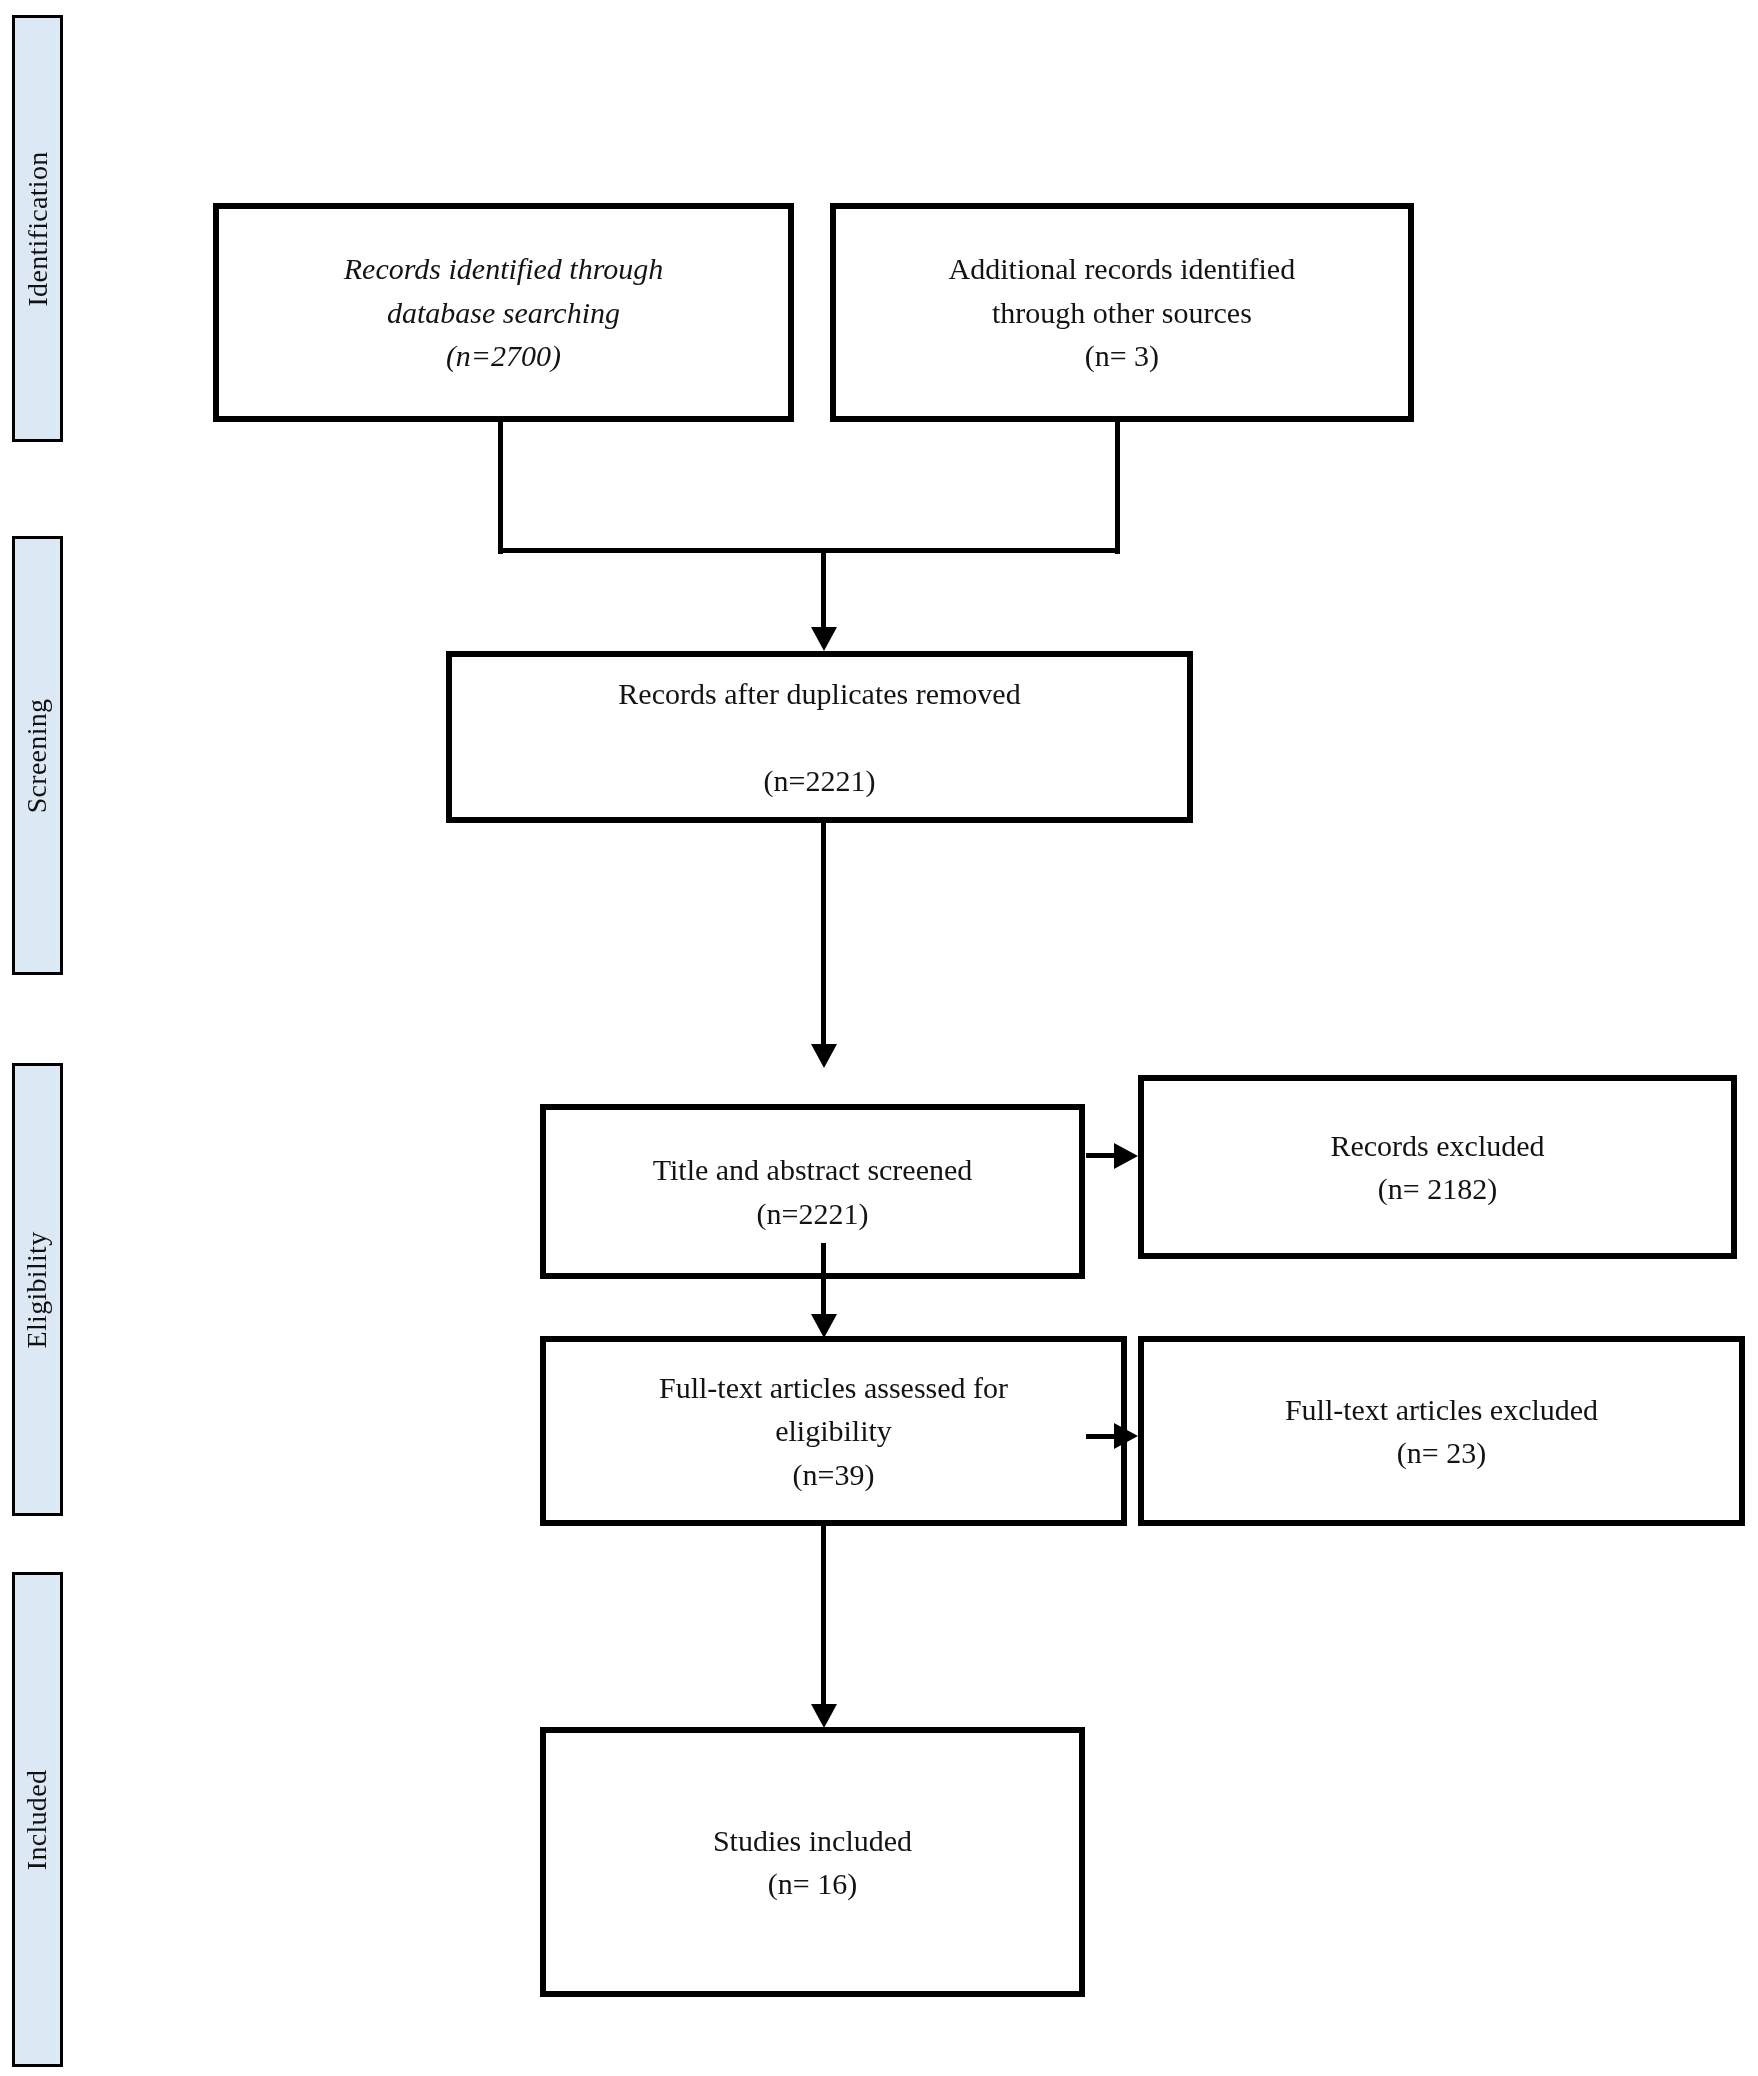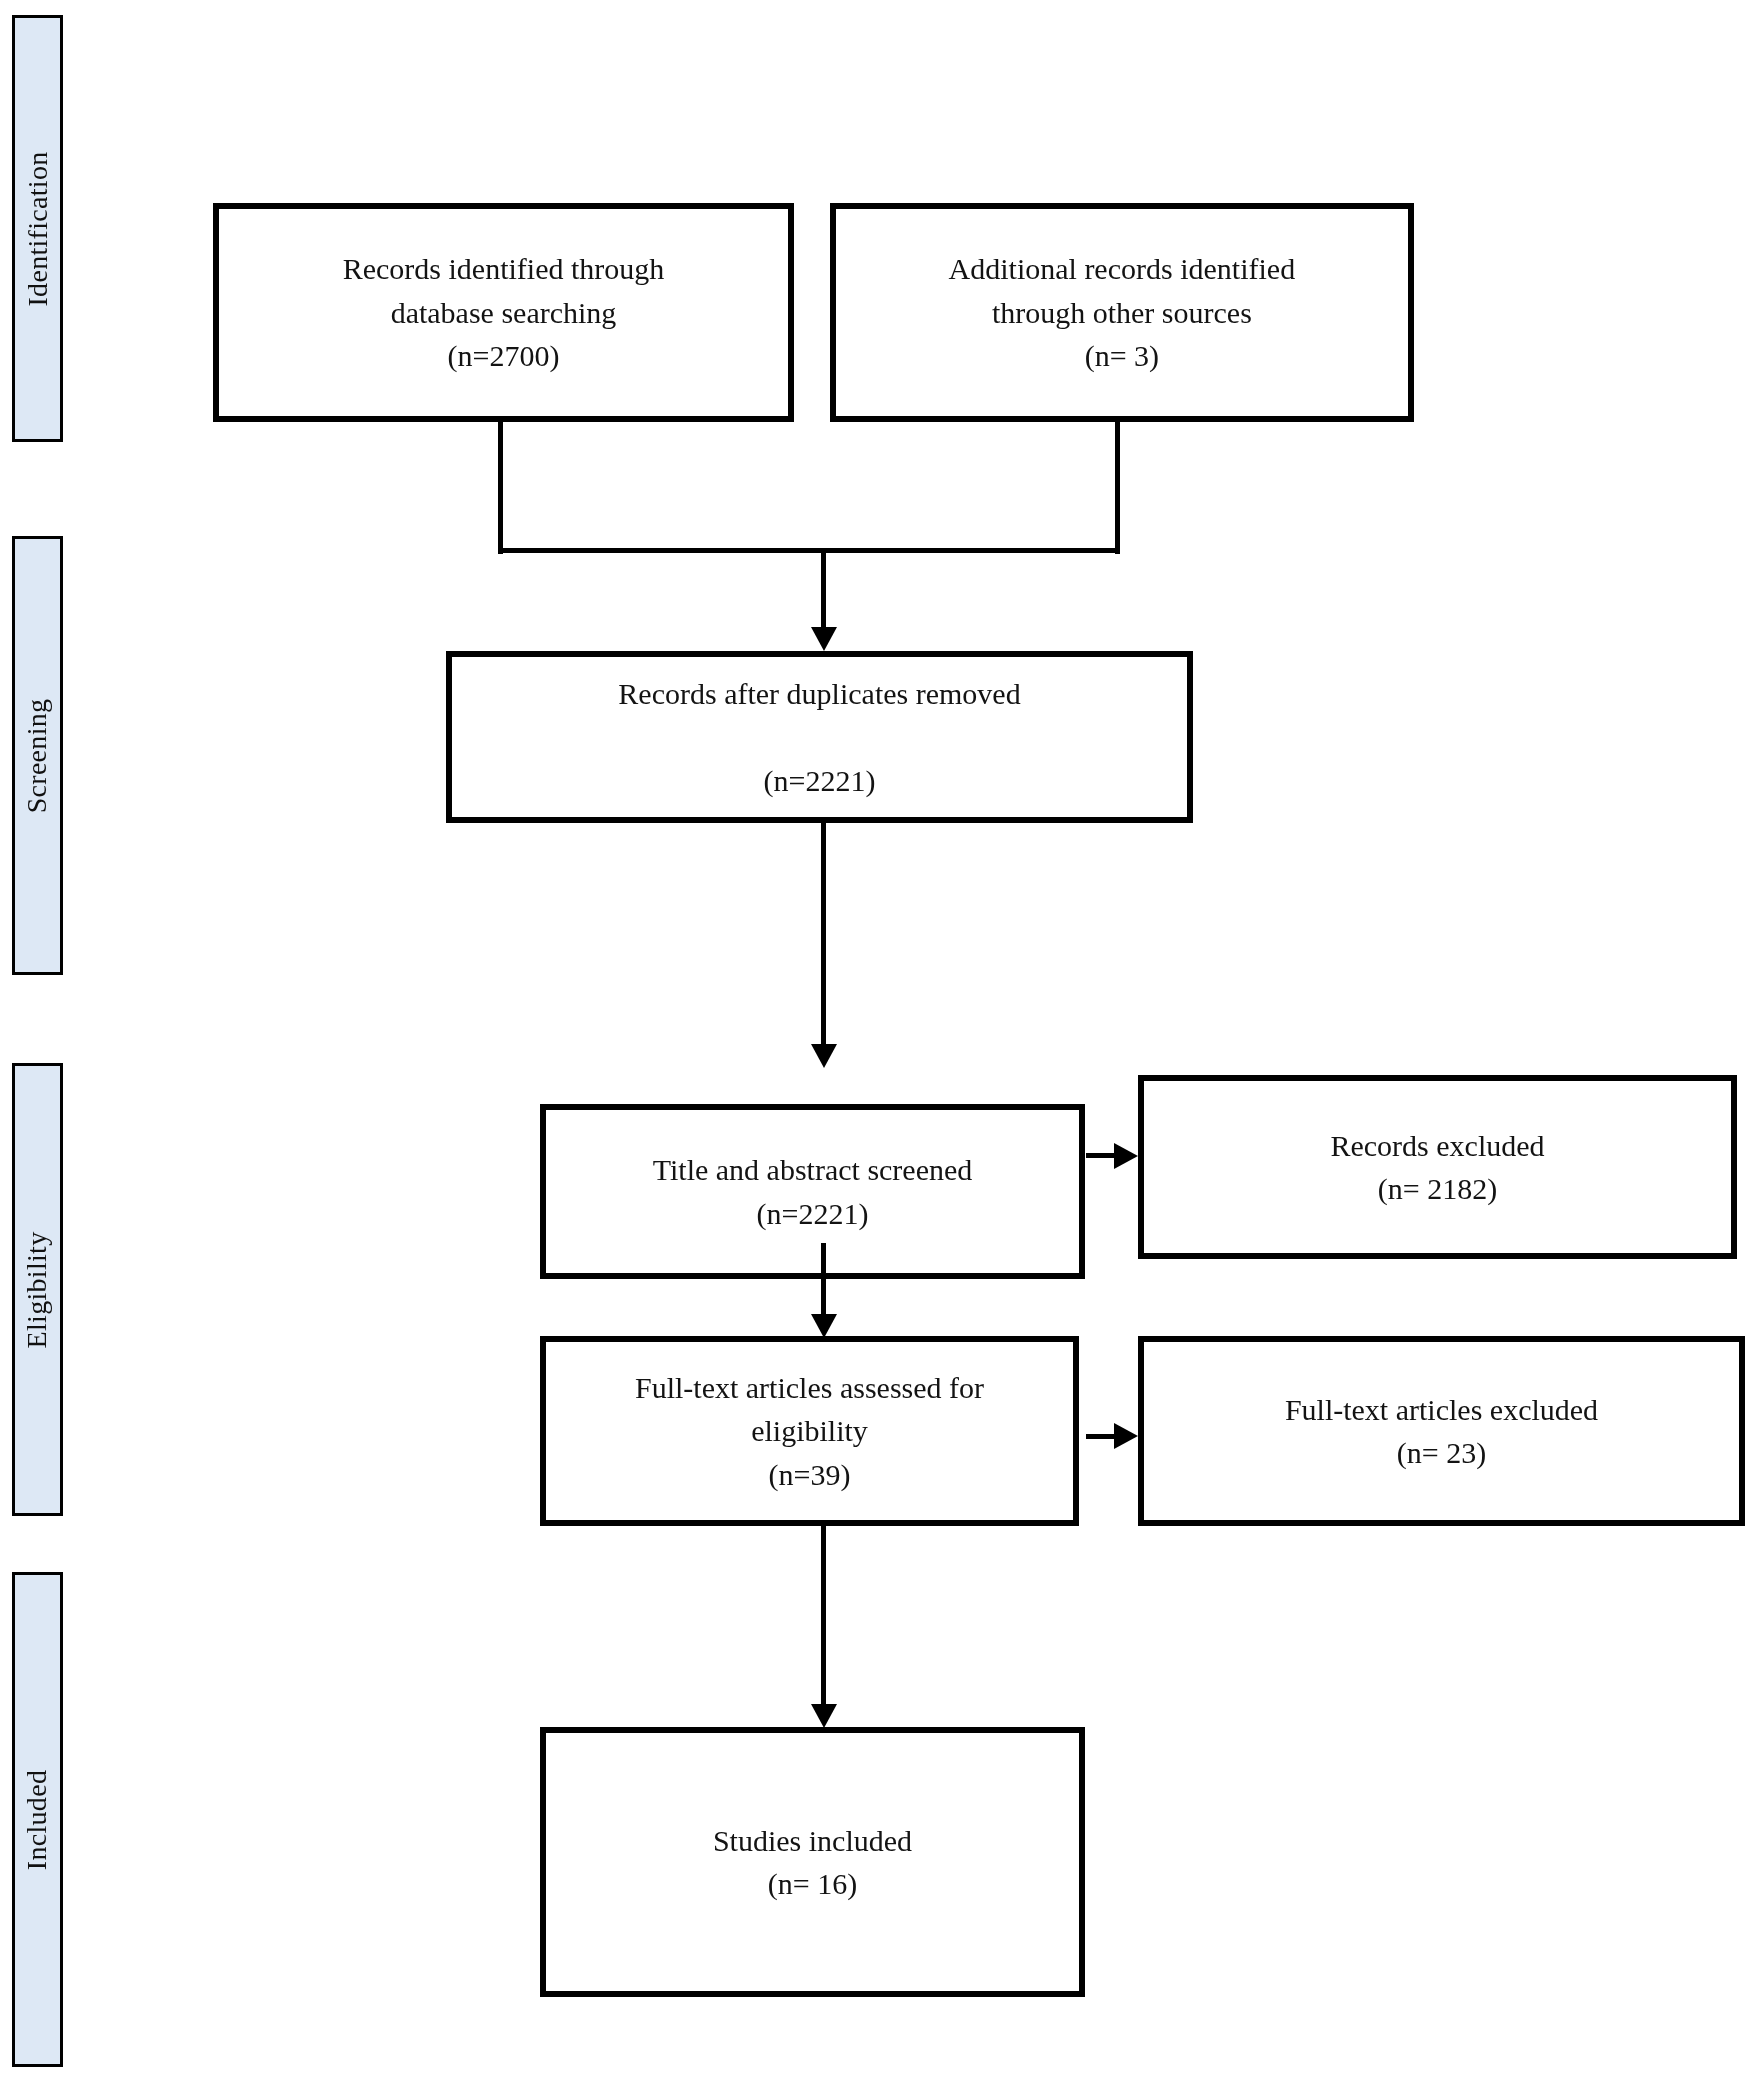--- a/index.html
+++ b/index.html
@@ -100,21 +100,21 @@
   </div>
 
   <div class="stage-box" style="left:12px; top:1063px; width:51px; height:453px;">
     <span class="stage-label">Eligibility</span>
   </div>
 
   <div class="stage-box" style="left:12px; top:1572px; width:51px; height:495px;">
     <span class="stage-label">Included</span>
   </div>
 
-  <div class="flow-box" style="left:213px; top:203px; width:581px; height:219px;">
+  <div class="flow-box" style="left:213px; top:203px; width:581px; height:219px;font-style:italic;">
     <div class="flow-line">Records identified through</div>
     <div class="flow-line">database searching</div>
     <div class="flow-line">(n=2700)</div>
   </div>
 
   <div class="flow-box" style="left:830px; top:203px; width:584px; height:219px;padding-left:8px;">
     <div class="flow-line">Additional records identified</div>
     <div class="flow-line">through other sources</div>
     <div class="flow-line">(n= 3)</div>
   </div>
@@ -142,21 +142,21 @@
   <div class="arrow-right" style="left:1114px; top:1143px;"></div>
 
   <div class="flow-box" style="left:1138px; top:1075px; width:599px; height:184px;">
     <div class="flow-line">Records excluded</div>
     <div class="flow-line">(n= 2182)</div>
   </div>
 
   <div class="vline" style="left:821px; top:1243px; height:74px;"></div>
   <div class="arrow-down" style="left:811px; top:1314px;"></div>
 
-  <div class="flow-box" style="left:540px; top:1336px; width:539px; height:190px;">
+  <div class="flow-box" style="left:540px; top:1336px; width:587px; height:190px;">
     <div class="flow-line">Full-text articles assessed for</div>
     <div class="flow-line">eligibility</div>
     <div class="flow-line">(n=39)</div>
   </div>
 
   <div class="hline" style="left:1086px; top:1434px; width:37px;"></div>
   <div class="arrow-right" style="left:1114px; top:1423px;"></div>
 
   <div class="flow-box" style="left:1138px; top:1336px; width:607px; height:190px;">
     <div class="flow-line">Full-text articles excluded</div>

